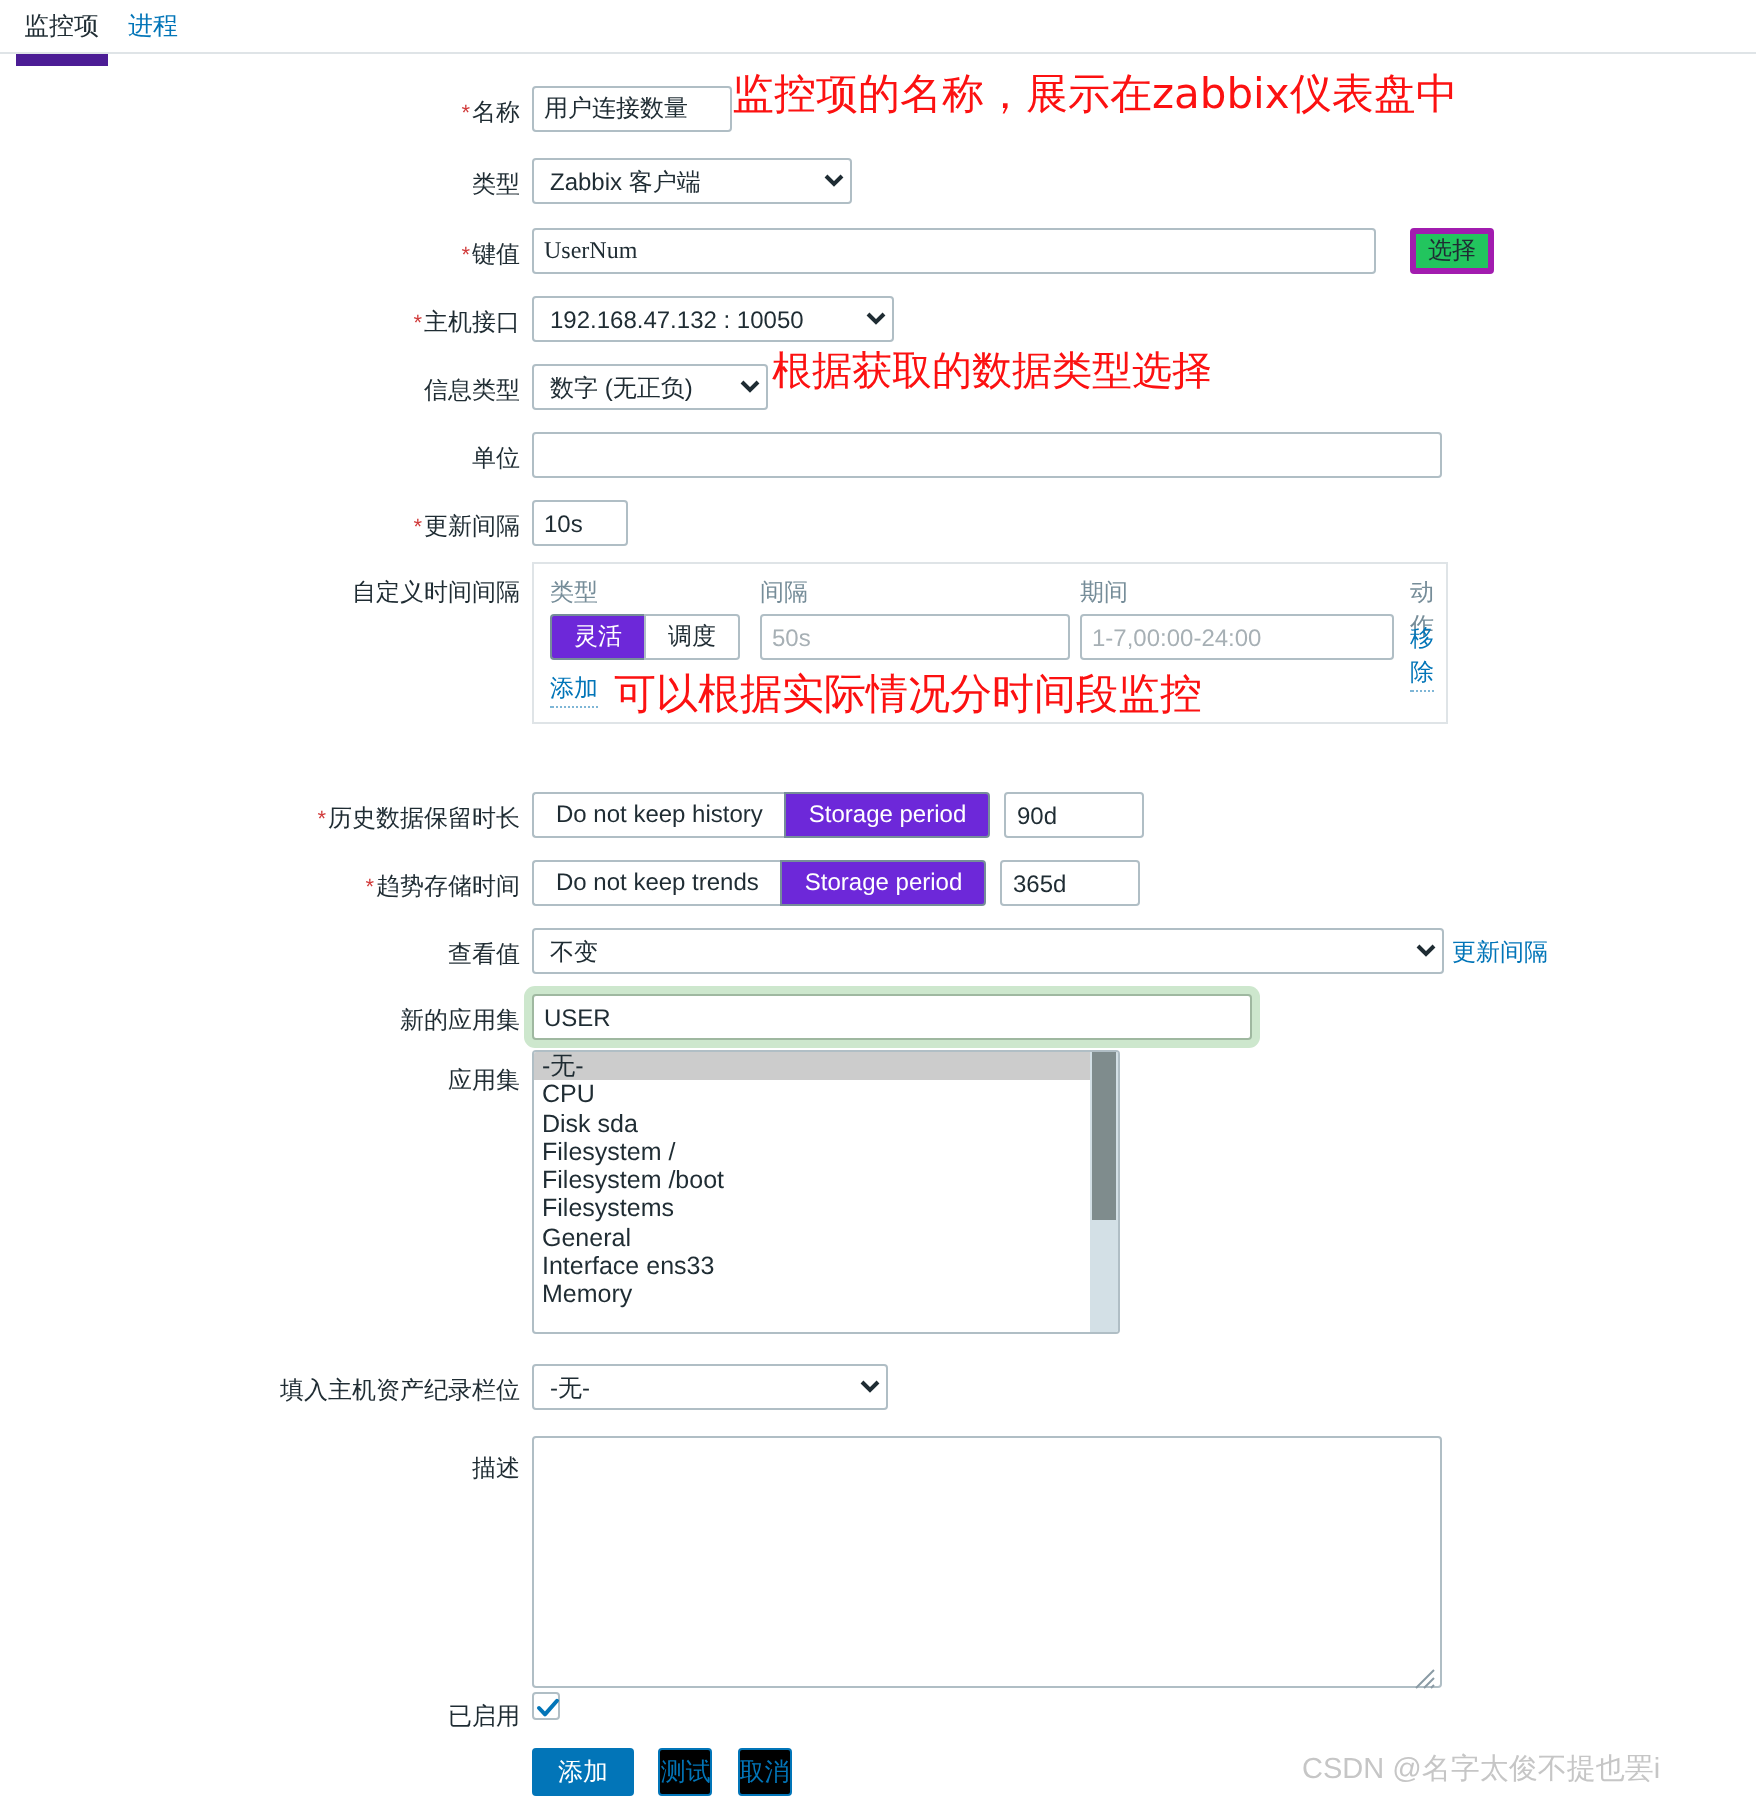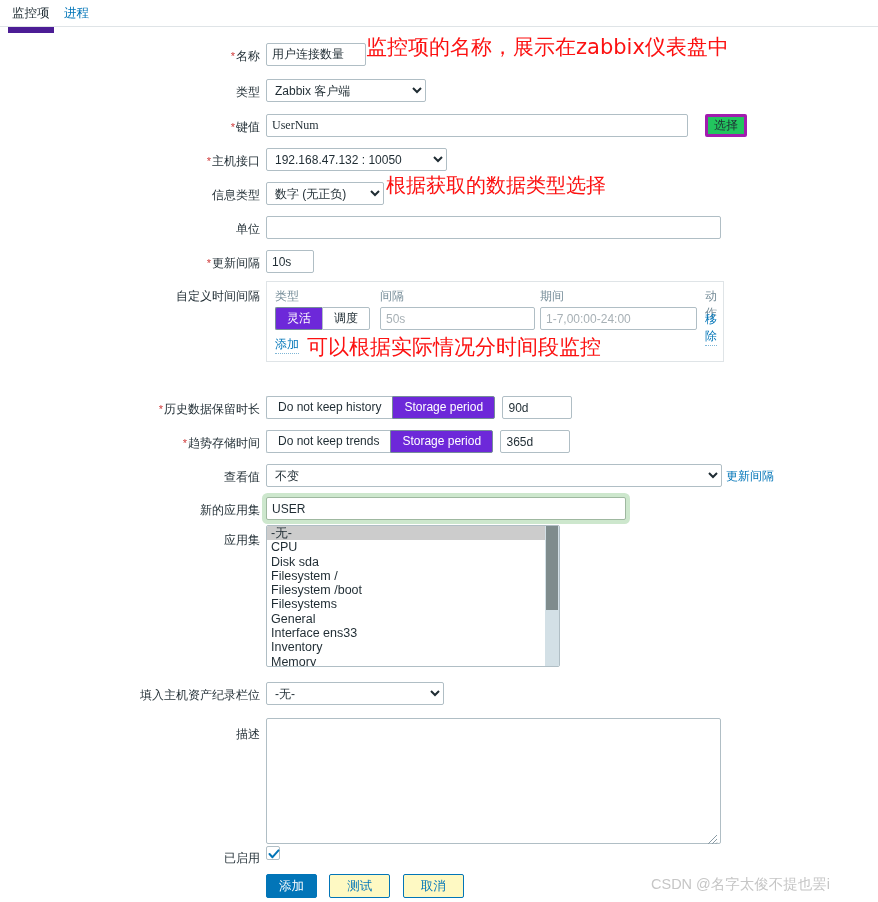--- a/index.html
+++ b/index.html
@@ -107,25 +107,25 @@
     color: #fff;
     border: 1px solid #0275b8;
     height: 24px;
     padding: 0 12px;
     border-radius: 2px;
     cursor: pointer;
   }
   .btn-outline {
     font-family: "Liberation Sans", "DejaVu Sans", sans-serif;
     font-size: 12.5px;
-    background: #fef9c3;
+    background: #000000;
     color: #0275b8;
     border: 1px solid #0275b8;
     height: 24px;
-    padding: 0 17px;
+    padding: 0 0;
     border-radius: 2px;
     cursor: pointer;
   }
 
   
   .seg { display: inline-flex; vertical-align: top; }
   .seg > div {
     font-size: 12px;
     height: 23px;
     line-height: 21px;
@@ -417,21 +417,20 @@
         <div class="listbox">
           <ul>
             <li class="sel">-无-</li>
             <li>CPU</li>
             <li>Disk sda</li>
             <li>Filesystem /</li>
             <li>Filesystem /boot</li>
             <li>Filesystems</li>
             <li>General</li>
             <li>Interface ens33</li>
-            <li>Inventory</li>
             <li>Memory</li>
           </ul>
           <div class="lb-track">
             <div class="lb-thumb"></div>
           </div>
         </div>
       </div>
     </div>
 
     <div class="row" style="height:0">

